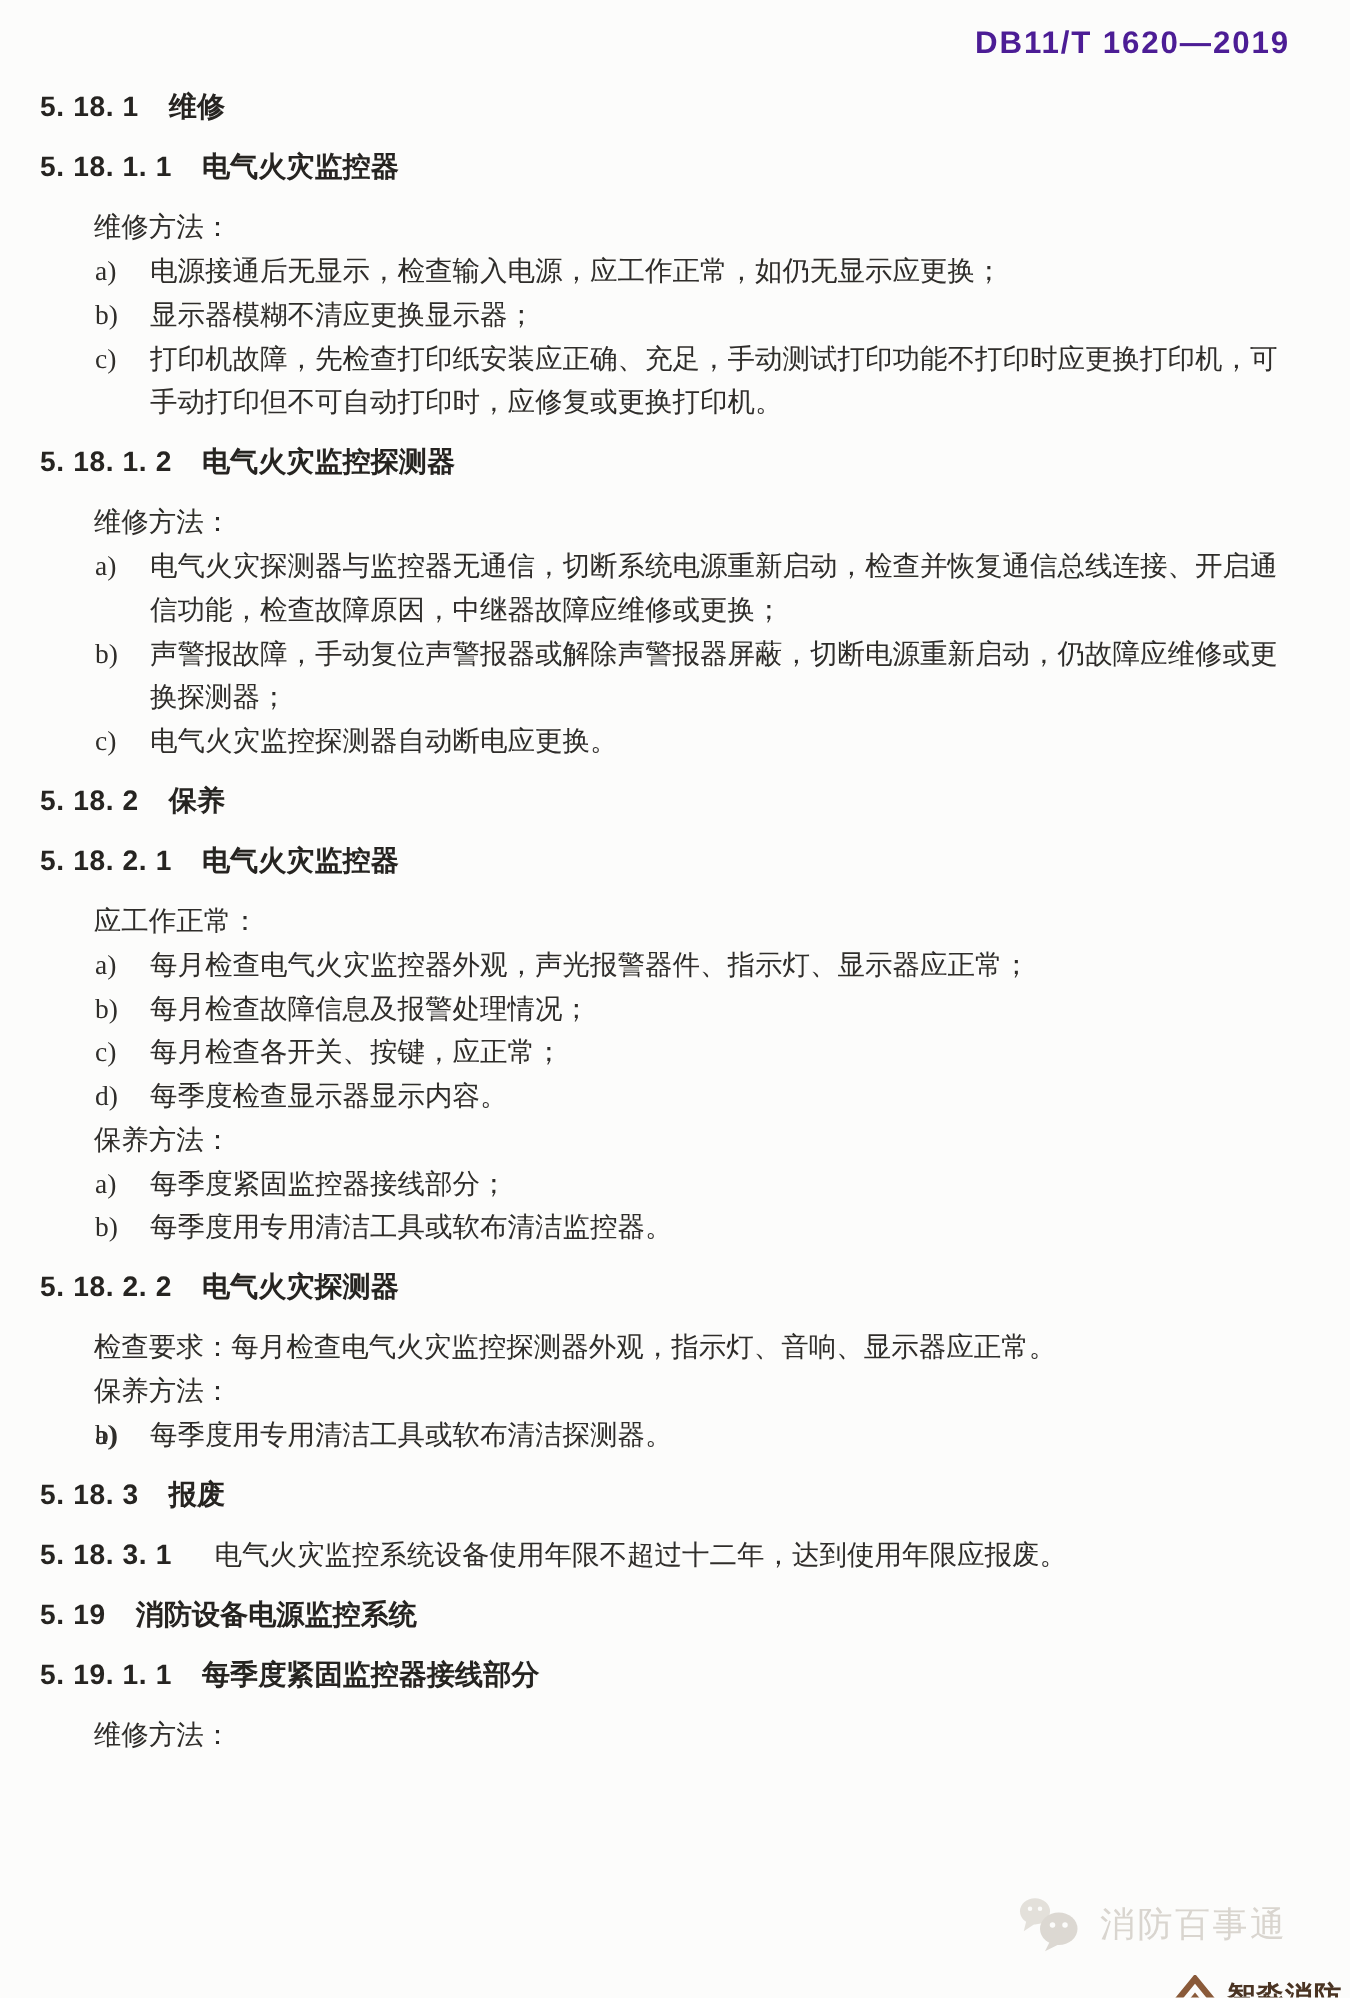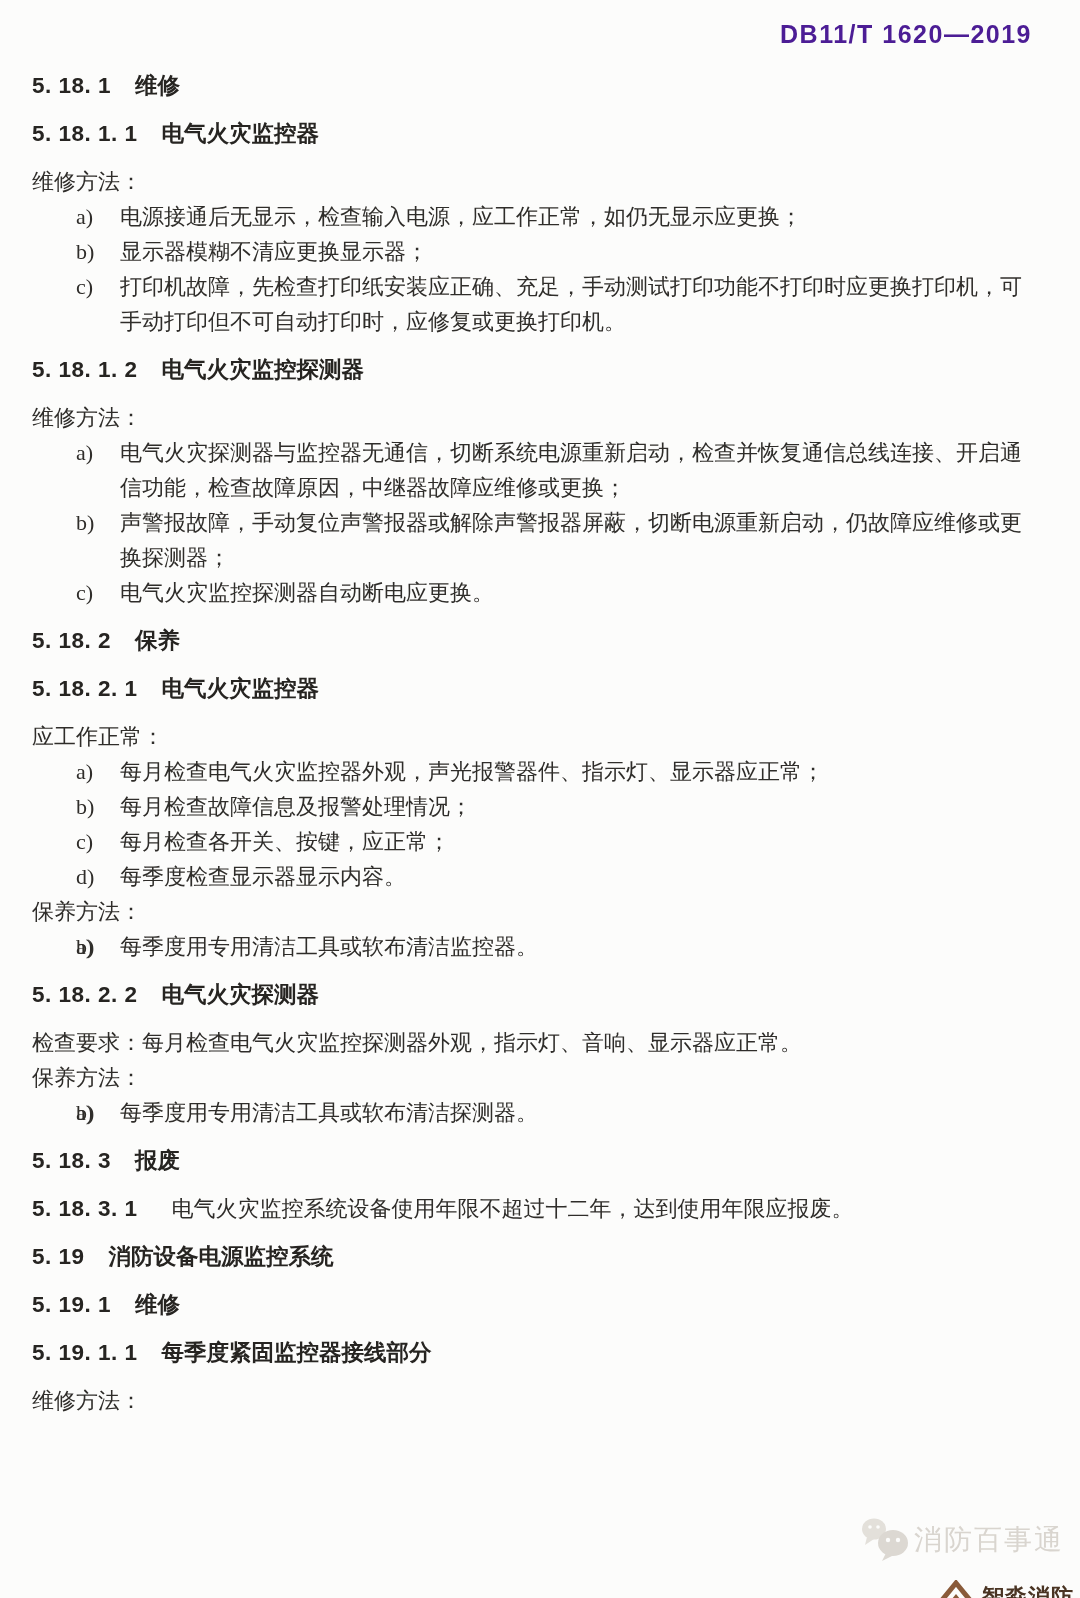--- a/index.html
+++ b/index.html
@@ -38,28 +38,28 @@
   .h2 .num, .h3 .num, .h4 .num, .clause .num {
     font-family:"Liberation Sans", sans-serif;
     font-weight:700;
     color:#262421;
     font-size:22.5px;
   }
   .h2 .num, .h3 .num, .h4 .num { margin-right:24px; letter-spacing:0.5px; }
   .clause .num { margin-right:34px; letter-spacing:0.5px; }
   .clause .text { font-family:"Liberation Serif", serif; }
 
-  .label, .para { }
+  .label, .para { margin-left:43px; }
   .li { position:relative; padding-left:88px; }
   .li .marker { position:absolute; left:44px; top:0; }
 
   
   .watermark {
-    position:absolute; left:860px; top:1516px;
-    display:flex; align-items:center; gap:2px;
+    position:absolute; left:814px; top:1516px;
+    display:flex; align-items:center; gap:14px;
     color:#d9d5cf;
     font-family:"Liberation Sans", sans-serif;
     font-size:28px; letter-spacing:2px;
     white-space:nowrap;
   }
   .logo {
     position:absolute; right:6px; top:1580px;
     display:flex; align-items:center; gap:5px;
   }
   .logo-texts { display:flex; flex-direction:column; line-height:1; }
@@ -92,31 +92,30 @@
       <div class="blk li"><span class="marker">b)</span><span class="text">声警报故障，手动复位声警报器或解除声警报器屏蔽，切断电源重新启动，仍故障应维修或更换探测器；</span></div>
       <div class="blk li"><span class="marker">c)</span><span class="text">电气火灾监控探测器自动断电应更换。</span></div>
       <div class="blk h3"><span class="num">5. 18. 2</span><span class="title">保养</span></div>
       <div class="blk h4"><span class="num">5. 18. 2. 1</span><span class="title">电气火灾监控器</span></div>
       <div class="blk label"><span class="text">应工作正常：</span></div>
       <div class="blk li"><span class="marker">a)</span><span class="text">每月检查电气火灾监控器外观，声光报警器件、指示灯、显示器应正常；</span></div>
       <div class="blk li"><span class="marker">b)</span><span class="text">每月检查故障信息及报警处理情况；</span></div>
       <div class="blk li"><span class="marker">c)</span><span class="text">每月检查各开关、按键，应正常；</span></div>
       <div class="blk li"><span class="marker">d)</span><span class="text">每季度检查显示器显示内容。</span></div>
       <div class="blk label"><span class="text">保养方法：</span></div>
-      <div class="blk li"><span class="marker">a)</span></div>
+      <div class="blk li"><span class="marker">a)</span><span class="text">每季度紧固监控器接线部分；</span></div>
       <div class="blk li"><span class="marker">b)</span><span class="text">每季度用专用清洁工具或软布清洁监控器。</span></div>
       <div class="blk h4"><span class="num">5. 18. 2. 2</span><span class="title">电气火灾探测器</span></div>
       <div class="blk para"><span class="text">检查要求：每月检查电气火灾监控探测器外观，指示灯、音响、显示器应正常。</span></div>
       <div class="blk label"><span class="text">保养方法：</span></div>
       <div class="blk li"><span class="marker">a)</span></div>
       <div class="blk li"><span class="marker">b)</span><span class="text">每季度用专用清洁工具或软布清洁探测器。</span></div>
       <div class="blk h3"><span class="num">5. 18. 3</span><span class="title">报废</span></div>
       <div class="blk clause"><span class="num">5. 18. 3. 1</span><span class="text">电气火灾监控系统设备使用年限不超过十二年，达到使用年限应报废。</span></div>
       <div class="blk h2"><span class="num">5. 19</span><span class="title">消防设备电源监控系统</span></div>
-      <div class="blk h3"><span class="num">5. 19. 1</span><span class="title">维修</span></div>
       <div class="blk h4"><span class="num">5. 19. 1. 1</span><span class="title">每季度紧固监控器接线部分</span></div>
       <div class="blk label"><span class="text">维修方法：</span></div>
     </div>
 </div>
 
 <div class="watermark">
   <span style="display:inline-flex;">
     <svg width="52" height="48" viewBox="0 0 52 48" xmlns="http://www.w3.org/2000/svg">
       <ellipse cx="14" cy="13" rx="12" ry="10.5" fill="#e3e0da"></ellipse>
       <path d="M7 21 L5 29 L14 23 Z" fill="#e3e0da"></path>

